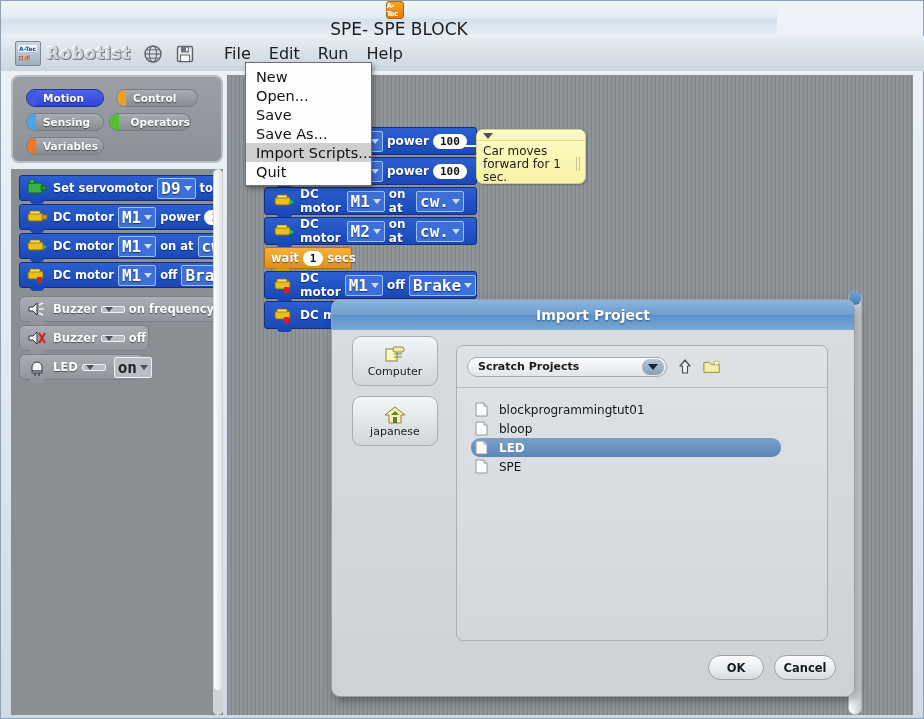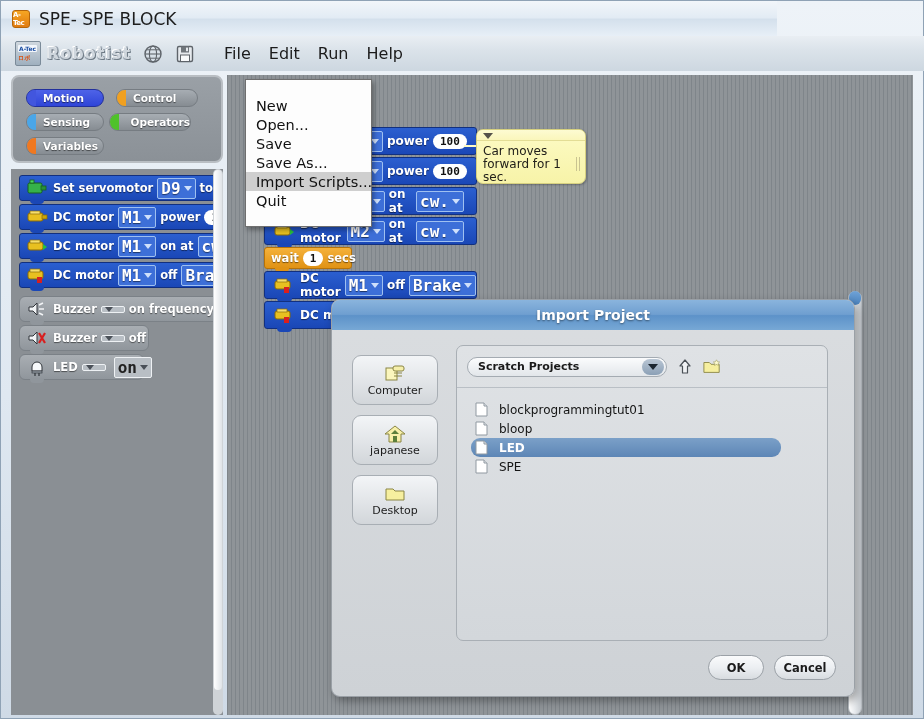--- a/index.html
+++ b/index.html
@@ -12,21 +12,21 @@
 
   
   #os-window {
     position: absolute; inset: 0;
     background: linear-gradient(to bottom, #eef3f8 0%, #dfe8f1 55%, #cfdae6 100%);
     border: 1px solid #8fa2b5;
   }
   #titlebar {
     position: absolute; left: 0; top: 0; width: 776px; height: 35px;
     background: linear-gradient(to bottom, #f2f6fa 0%, #e2ebf4 48%, #d4e0ec 52%, #e7eff7 100%);
-    display: flex; align-items: center; padding-left: 11px;
+    display: flex; align-items: center; padding-left: 11px; flex-direction: column;
   }
   #app-mini-icon {
     width: 18px; height: 18px; border-radius: 3px;
     background: linear-gradient(to bottom, #f6a623, #e07b10);
     border: 1px solid #b5650a;
     display: flex; align-items: center; justify-content: center;
     color: #fff; font-size: 7px; font-weight: bold; letter-spacing: -0.5px;
     font-family: "DejaVu Sans", sans-serif;
   }
   #window-title {
@@ -65,24 +65,24 @@
   .tb-icon { width: 20px; height: 20px; margin-left: 12px; opacity: .85; }
   #menubar { display: flex; margin-left: 20px; }
   .menu-title {
     font-size: 16px; color: #1b1b1b; padding: 2px 9px; cursor: default;
     font-family: "DejaVu Sans", "Liberation Sans", sans-serif;
   }
   .menu-title.open { background: transparent; }
 
   
   #file-menu {
-    position: absolute; left: 244px; top: 78px; width: 127px;
+    position: absolute; left: 244px; top: 61px; width: 127px;
     background: #fdfdfd; border: 1px solid #6f6f6f;
     box-shadow: 2px 3px 5px rgba(0,0,0,.35);
-    padding: 16px 0; z-index: 60;
+    padding: 4px 0; z-index: 60;
   }
   .mi {
     font-size: 14.5px; color: #111; padding: 1.5px 10px; cursor: default;
     font-family: "DejaVu Sans", "Liberation Sans", sans-serif; white-space: nowrap;
   }
   .mi.hl { background: #cfcfcf; }
   #cat-box {
     position: absolute; left: 10px; top: 74px; width: 212px; height: 88px;
     background: linear-gradient(to bottom,#9aa0a6,#8b9197);
     border: 2px solid #b9bec3; border-radius: 8px;
@@ -237,21 +237,21 @@
   }
   #dlg-title {
     height: 30px; border-radius: 8px 8px 0 0;
     background: linear-gradient(to bottom,#8ab4dd 0%,#6f9fd0 48%, #5d92c9 52%, #77a8d5 100%);
     display: flex; align-items: center; justify-content: center;
     color: #fff; font-size: 14px; font-weight: bold;
     text-shadow: 0 1px 2px rgba(0,0,0,.45);
     font-family: "DejaVu Sans", "Liberation Sans", sans-serif;
   }
   #dlg-body { position: relative; height: 368px; }
-  #places { position: absolute; left: 20px; top: 25px; width: 86px; }
+  #places { position: absolute; left: 20px; top: 6px; width: 86px; }
   .place {
     width: 86px; height: 50px; margin-bottom: 10px;
     background: linear-gradient(to bottom,#f3f5f7 0%, #e3e6e9 50%, #d2d6da 100%);
     border: 1px solid #a8aeb4; border-radius: 9px;
     display: flex; flex-direction: column; align-items: center; justify-content: center;
     font-size: 11px; color: #1c1c1c; cursor: default;
     font-family: "DejaVu Sans", "Liberation Sans", sans-serif;
   }
   .place .pico { height: 20px; display: flex; align-items: center; }
 
@@ -691,28 +691,20 @@
           <span class="pico">
             <svg viewBox="0 0 22 18" width="22" height="18">
               <polygon points="11,1 21,9 17,9 17,17 5,17 5,9 1,9" fill="#f7f0a8" stroke="#8a8545" stroke-width="1"></polygon>
               <polygon points="11,5 15,9 7,9" fill="#5b7f3a"></polygon>
               <rect x="9" y="11" width="4" height="6" fill="#5b7f3a"></rect>
             </svg>
           </span>
           <span>japanese</span>
         </div>
 
-        <div class="place">
-          <span class="pico">
-            <svg viewBox="0 0 22 18" width="22" height="18">
-              <path d="M2 4 L9 4 L11 6 L20 6 L20 15 L2 15 Z" fill="#f6ef9f" stroke="#8a8545" stroke-width="1"></path>
-            </svg>
-          </span>
-          <span>Desktop</span>
-        </div>
       </div>
 
       <div id="browser">
         <div id="path-row">
           <div id="path-select">
             <span>Scratch Projects</span>
             <span class="selcaret">
                 <i></i>
               </span>
           </div>

